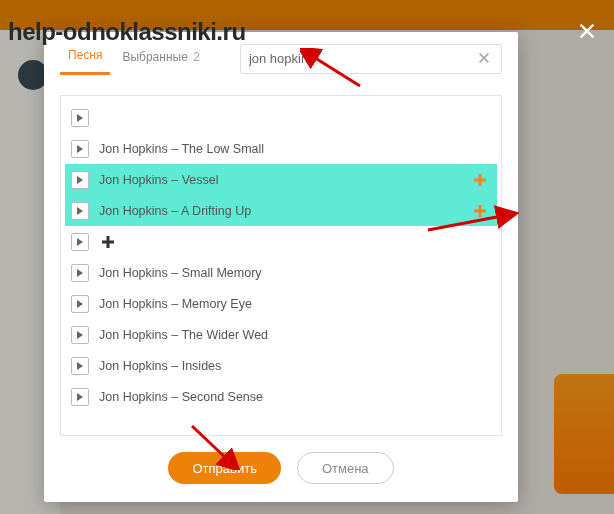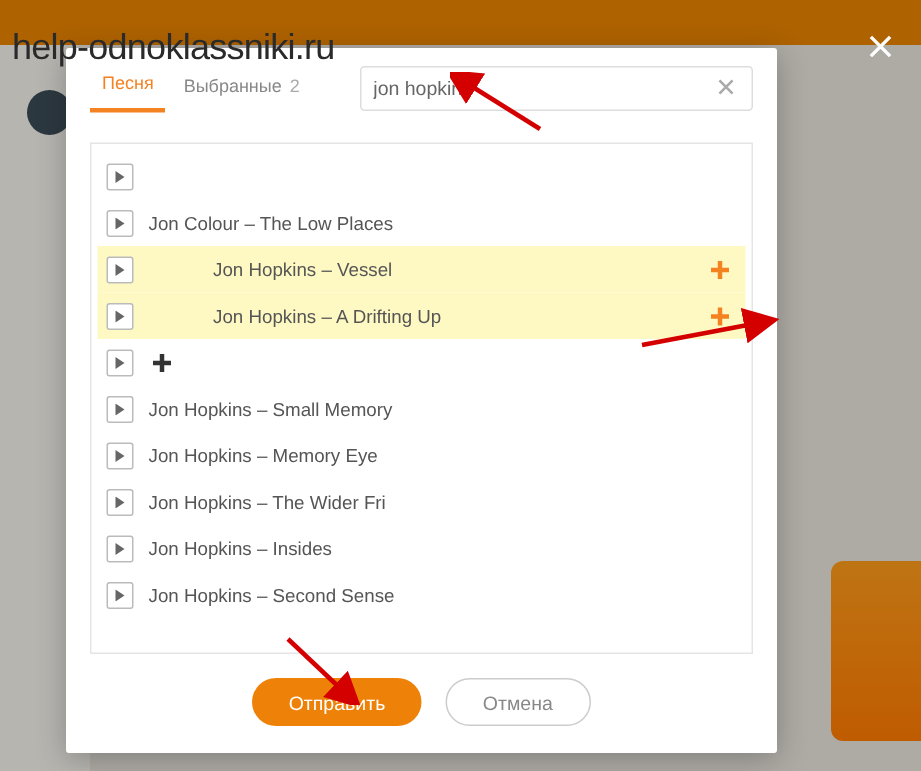--- a/index.html
+++ b/index.html
@@ -34,21 +34,21 @@
   }
   .close-x {
     position: absolute; top: 20px; right: 14px;
     width: 24px; height: 24px; color: #fff;
     font-size: 24px; line-height: 24px; cursor: pointer;
     z-index: 20;
   }
   .close-x svg { stroke: #fff; stroke-width: 2.5; }
   .watermark {
     position: absolute; top: 18px; left: 8px;
-    font-size: 24px; font-weight: normal;
+    font-size: 24px; font-weight: bold;
     color: #2a2a2a; z-index: 30;
     font-family: Verdana, sans-serif;
     letter-spacing: -0.5px;
   }
   .modal {
     position: absolute;
     top: 32px; left: 44px;
     width: 474px; height: 470px;
     background: #fff;
     border-radius: 2px;
@@ -104,21 +104,21 @@
   .list::-webkit-scrollbar { width: 10px; }
   .list::-webkit-scrollbar-track { background: #f4f4f4; }
   .list::-webkit-scrollbar-thumb { background: #ccc; border-radius: 2px; }
   .track {
     display: flex; align-items: center;
     height: 31px;
     padding: 0 8px 0 6px;
     font-size: 12.5px;
     color: #555;
   }
-  .track.hover { background: #fef9c3; gap: 43px; }
+  .track.hover { background: #5eead4; }
   .play-btn {
     width: 18px; height: 18px;
     border: 1px solid #bbb;
     border-radius: 2px;
     display: flex; align-items: center; justify-content: center;
     margin-right: 10px;
     cursor: pointer;
     background: #fff;
   }
   .play-btn svg { fill: #666; }
@@ -209,21 +209,21 @@
               <path d="M1 0 L7 4 L1 8 Z"></path>
             </svg>
           </span>
         </div>
         <div class="track">
           <span class="play-btn">
             <svg width="8" height="8" viewBox="0 0 8 8">
               <path d="M1 0 L7 4 L1 8 Z"></path>
             </svg>
           </span>
-          <span class="track-title">Jon Colour – The Low Places</span>
+          <span class="track-title">Jon Hopkins – The Low Small</span>
         </div>
         <div class="track hover">
           <span class="play-btn">
             <svg width="8" height="8" viewBox="0 0 8 8">
               <path d="M1 0 L7 4 L1 8 Z"></path>
             </svg>
           </span>
           <span class="track-title">Jon Hopkins – Vessel</span>
           <span class="add-btn">
             <svg width="16" height="16" viewBox="0 0 16 16">
@@ -271,21 +271,21 @@
             </svg>
           </span>
           <span class="track-title">Jon Hopkins – Memory Eye</span>
         </div>
         <div class="track">
           <span class="play-btn">
             <svg width="8" height="8" viewBox="0 0 8 8">
               <path d="M1 0 L7 4 L1 8 Z"></path>
             </svg>
           </span>
-          <span class="track-title">Jon Hopkins – The Wider Fri</span>
+          <span class="track-title">Jon Hopkins – The Wider Wed</span>
         </div>
         <div class="track">
           <span class="play-btn">
             <svg width="8" height="8" viewBox="0 0 8 8">
               <path d="M1 0 L7 4 L1 8 Z"></path>
             </svg>
           </span>
           <span class="track-title">Jon Hopkins – Insides</span>
         </div>
         <div class="track">

